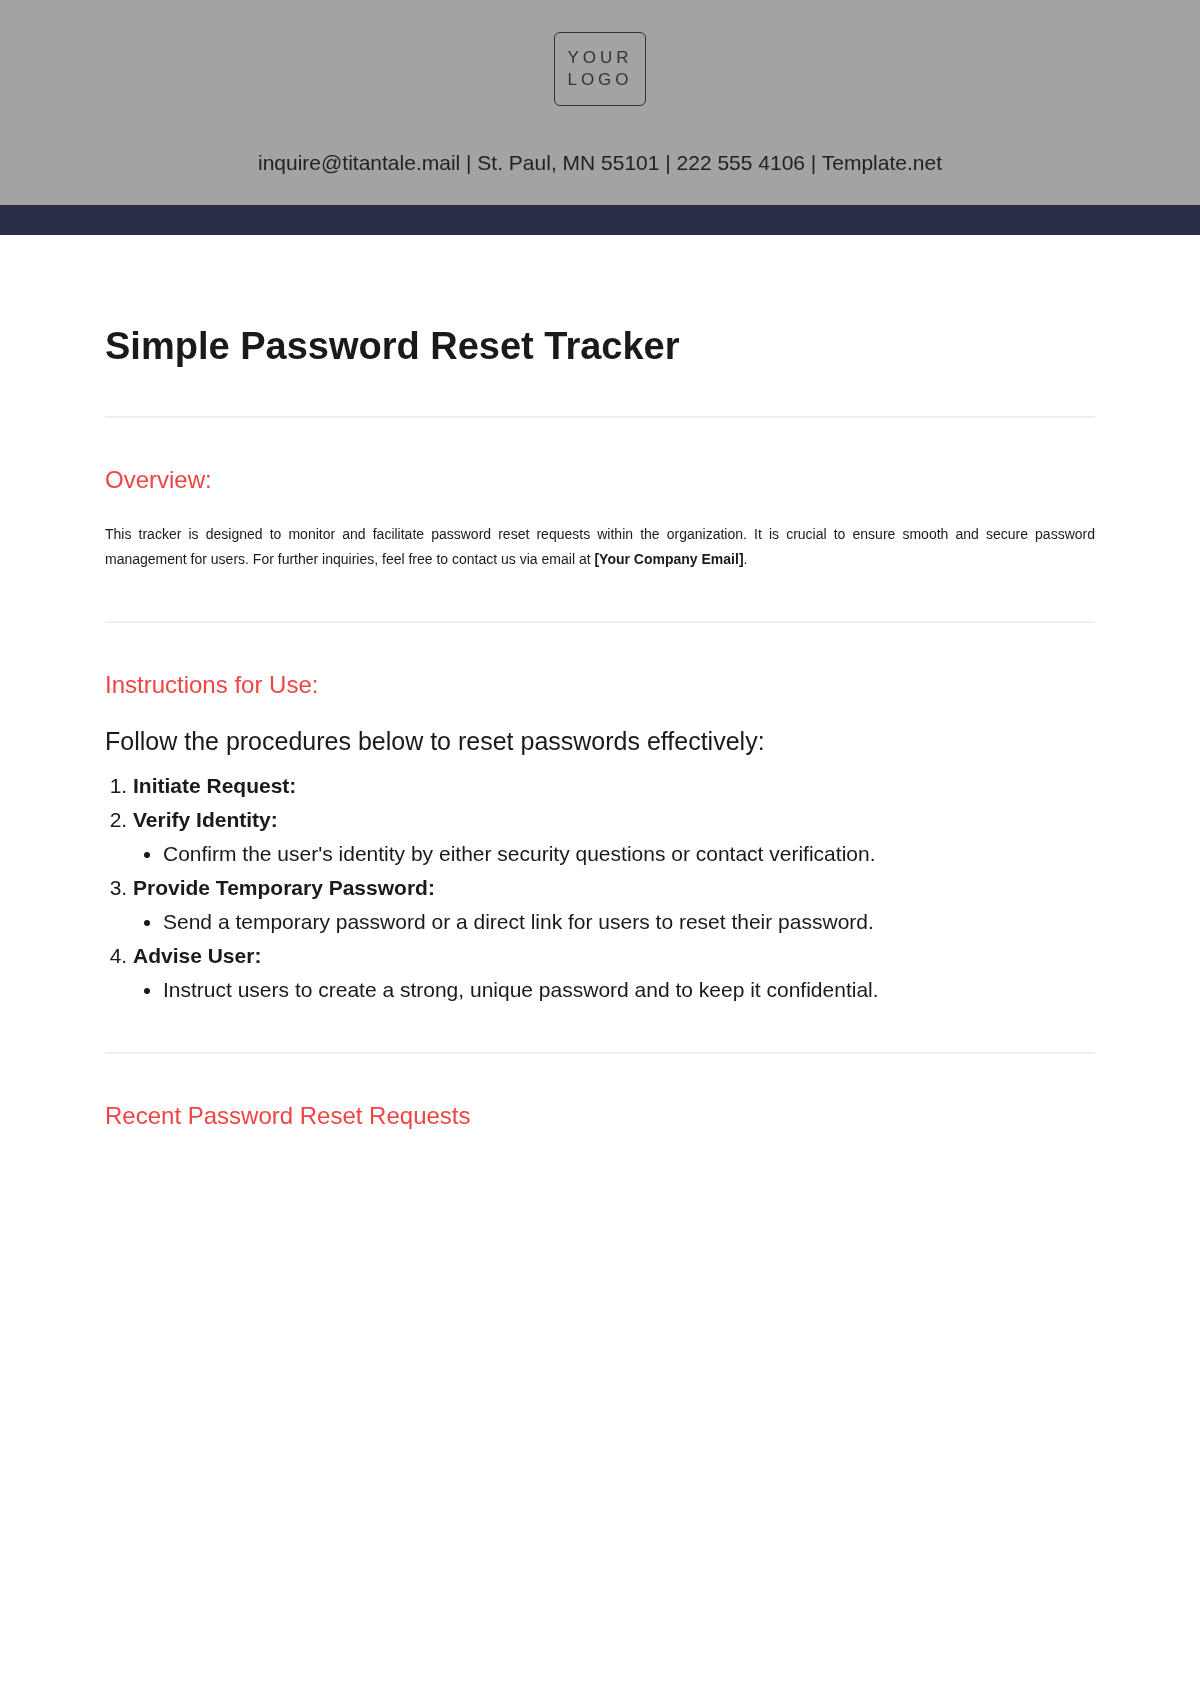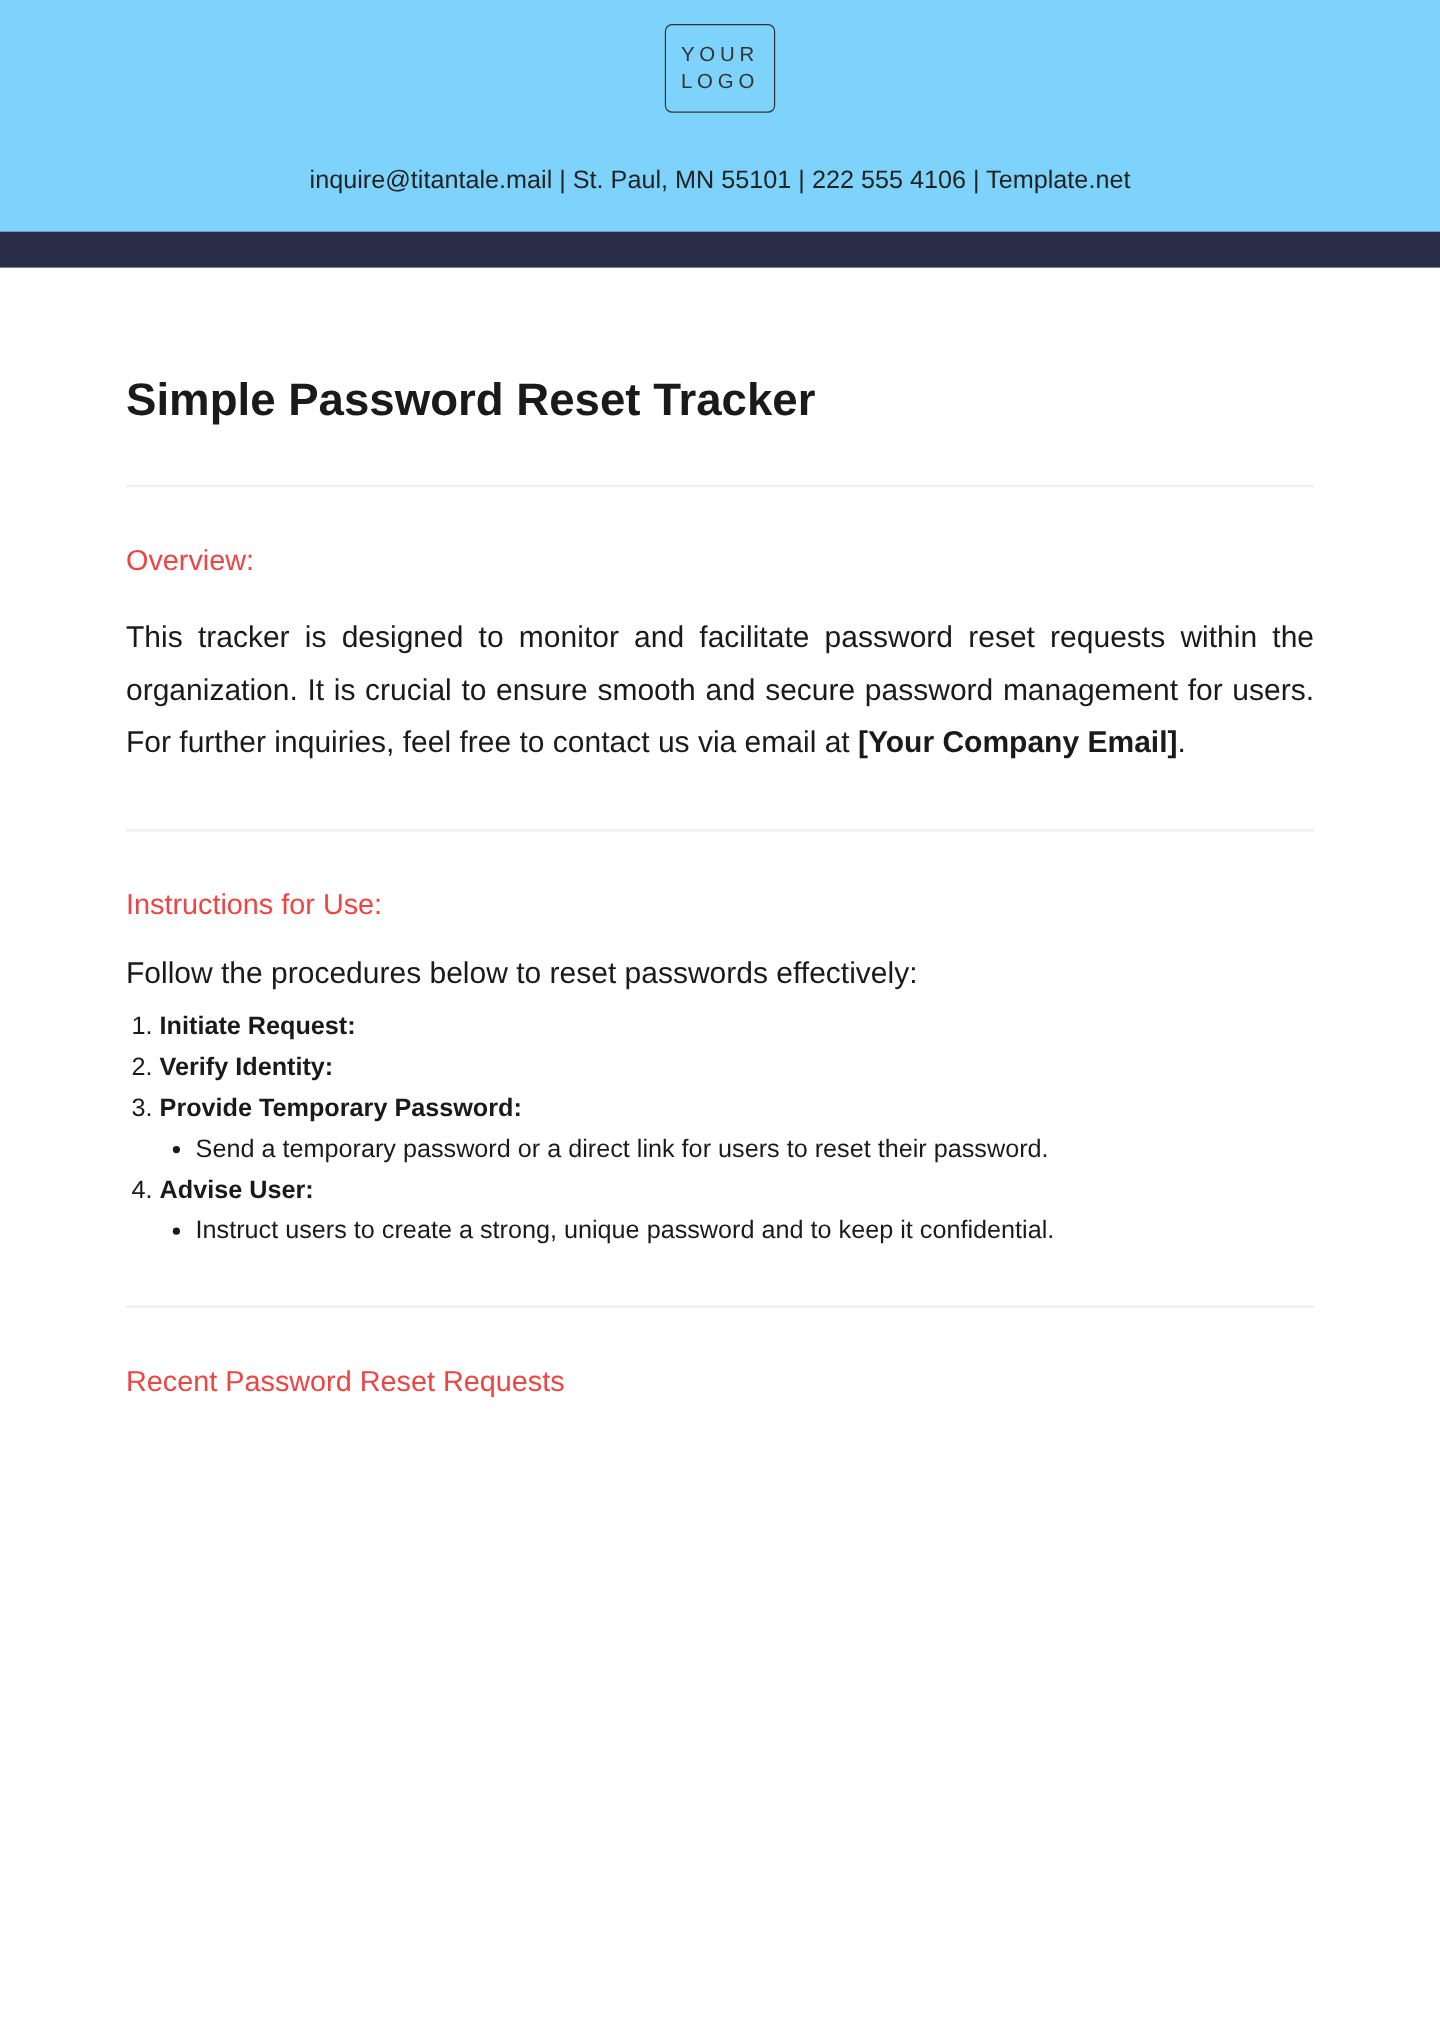--- a/index.html
+++ b/index.html
@@ -8,22 +8,22 @@
       box-sizing: border-box;
     }
     body {
       width: 1200px;
       height: 1696px;
       font-family: Arial, Helvetica, sans-serif;
       background: #ffffff;
       color: #1a1a1a;
     }
     .header-section {
-      background: #7dd3fc;
-      padding: 20px 0 30px 0;
+      background: #a3a3a3;
+      padding: 32px 0 30px 0;
       text-align: center;
     }
     .logo-box {
       display: inline-block;
       border: 1.5px solid #333;
       border-radius: 6px;
       padding: 14px 12px;
       margin-bottom: 45px;
     }
     .logo-text {
@@ -57,21 +57,21 @@
       border-top: 2px solid #efefef;
       margin-bottom: 48px;
     }
     .section-title {
       font-size: 24px;
       font-weight: normal;
       color: #ef4444;
       margin-bottom: 28px;
     }
     .overview-text {
-      font-size: 25px;
+      font-size: 14px;
       line-height: 1.75;
       text-align: justify;
       color: #1a1a1a;
       margin-bottom: 50px;
     }
     .overview-text .bold {
       font-weight: bold;
     }
     .instructions-intro {
       font-size: 25px;
@@ -125,20 +125,23 @@
   <hr class="divider">
 
   <h2 class="section-title">Instructions for Use:</h2>
   <p class="instructions-intro">Follow the procedures below to reset passwords effectively:</p>
   <ol class="instructions-list">
     <li>
       <span class="step-title">Initiate Request:</span>
     </li>
     <li>
       <span class="step-title">Verify Identity:</span>
+      <ul class="sub-list">
+        <li>Confirm the user's identity by either security questions or contact verification.</li>
+      </ul>
     </li>
     <li>
       <span class="step-title">Provide Temporary Password:</span>
       <ul class="sub-list">
         <li>Send a temporary password or a direct link for users to reset their password.</li>
       </ul>
     </li>
     <li>
       <span class="step-title">Advise User:</span>
       <ul class="sub-list">

